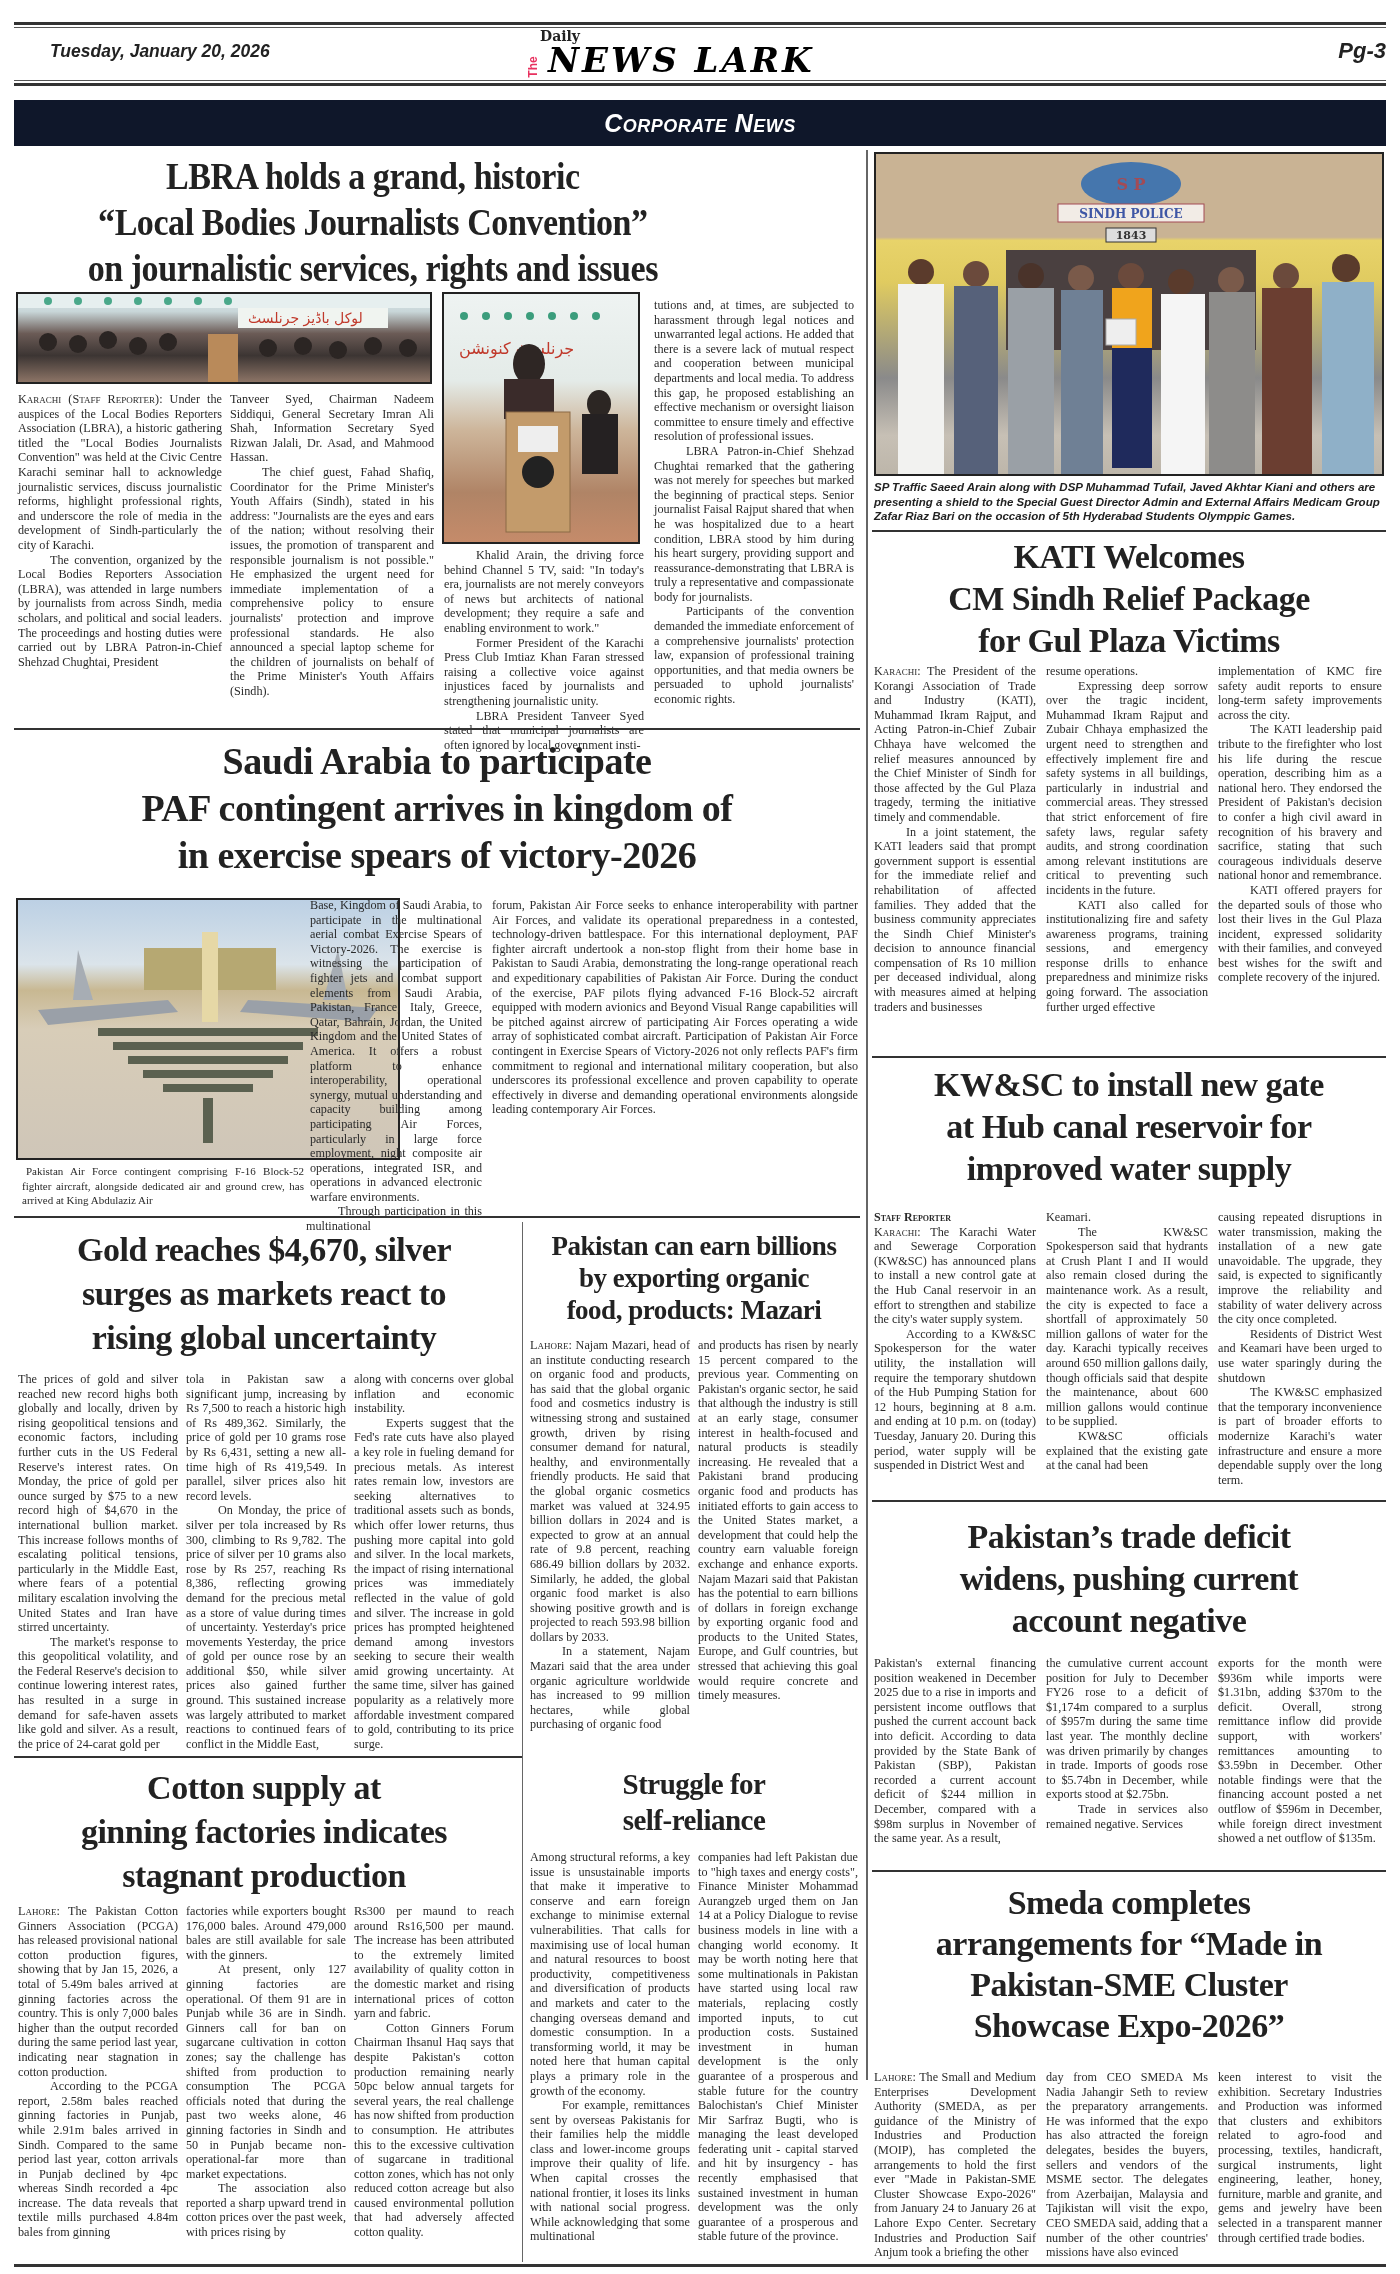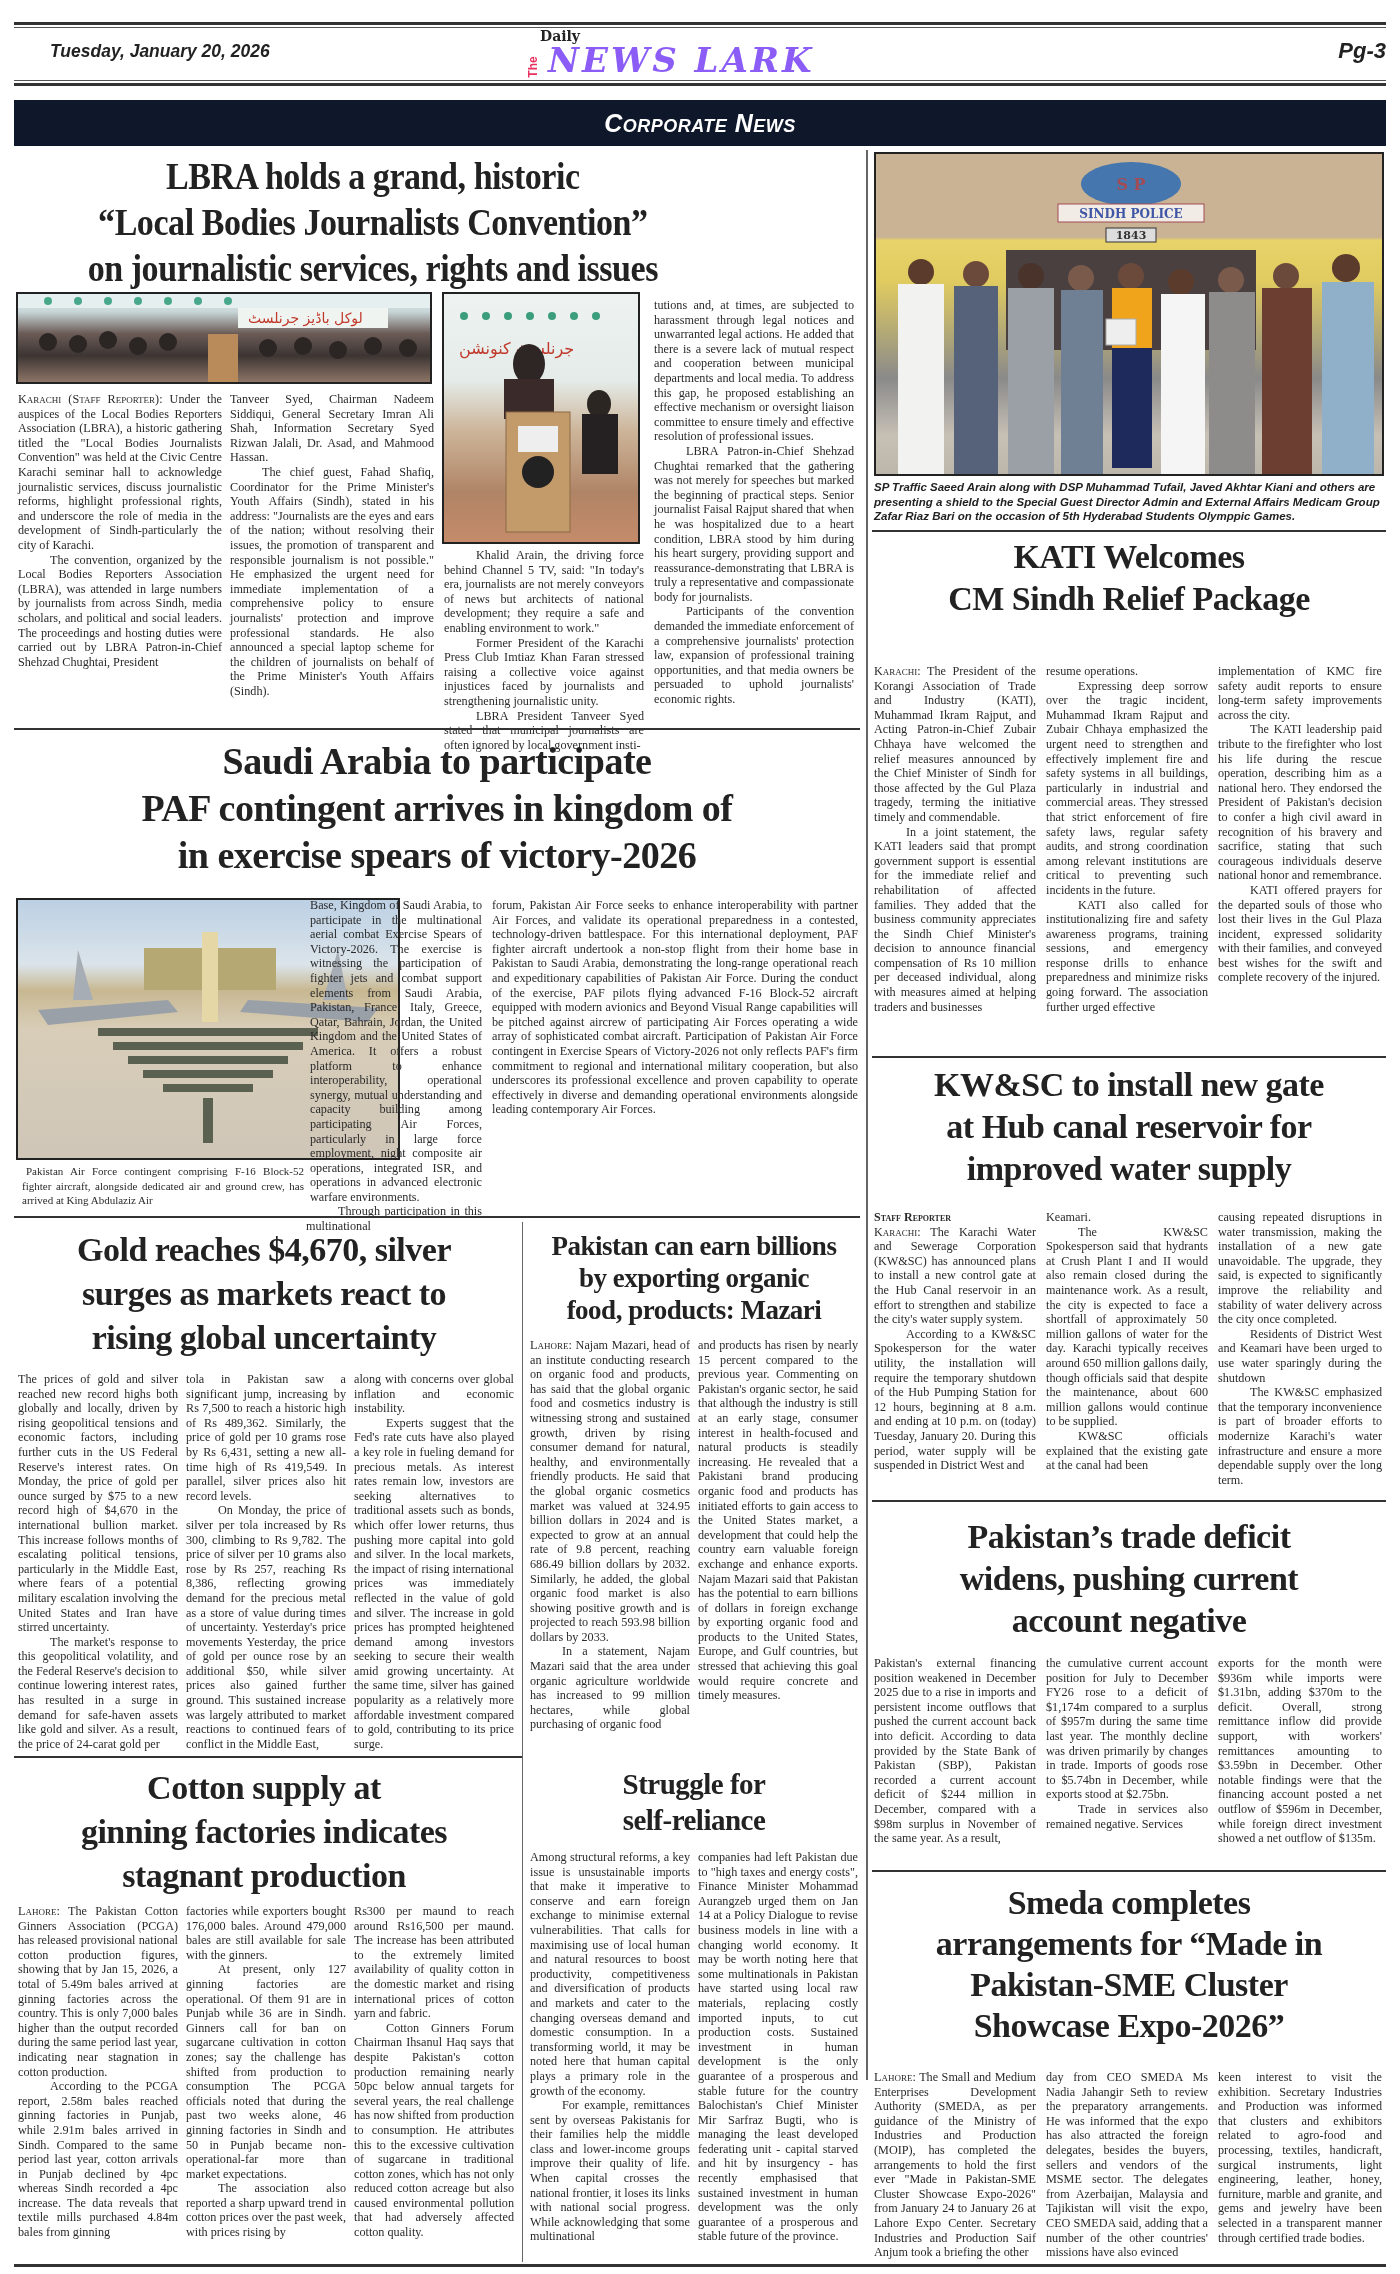--- a/index.html
+++ b/index.html
@@ -7,21 +7,21 @@
 body{font-family:"Liberation Serif",serif;color:#222;position:relative}
 .abs{position:absolute}
 
 .rule-top{left:14px;right:14px;top:22px;height:6px;border-top:3px solid #333;border-bottom:1px solid #555}
 .rule-bot{left:14px;right:14px;top:80px;height:6px;border-top:1px solid #555;border-bottom:3px solid #333}
 .date{left:50px;top:40px;font-family:"Liberation Sans",sans-serif;font-style:italic;font-weight:bold;font-size:19px;transform:scaleX(.92);transform-origin:left;color:#222}
 .pg{right:14px;top:38px;font-family:"Liberation Sans",sans-serif;font-style:italic;font-weight:bold;font-size:22px;color:#222}
 .logo{left:530px;top:28px;width:340px;height:54px}
 .logo .daily{position:absolute;left:10px;top:0;font-family:"DejaVu Serif",serif;font-weight:bold;font-size:14px;color:#222}
 .logo .the{position:absolute;left:-8px;top:32px;transform:rotate(-90deg);font-family:"Liberation Sans",sans-serif;font-weight:bold;font-size:12px;color:#e8315f}
-.logo .name{position:absolute;left:18px;top:12px;font-family:"DejaVu Serif",serif;font-weight:bold;font-size:34px;letter-spacing:3px;color:#8b5cf6;font-style:italic}
+.logo .name{position:absolute;left:18px;top:12px;font-family:"DejaVu Serif",serif;font-weight:bold;font-size:34px;letter-spacing:3px;color:#000000;font-style:italic}
 .section-bar{left:14px;right:14px;top:100px;height:46px;background:#0f172a;color:#fff;text-align:center;font-family:"Liberation Sans",sans-serif;font-weight:bold;font-style:italic;font-size:25px;line-height:46px;letter-spacing:.5px}
 .vline{width:2px;background:#666}
 .hrule{height:2px;background:#333}
 .hrule3{height:3px;background:#333}
 .headline{font-family:"Liberation Serif",serif;font-weight:bold;color:#222;text-align:center;line-height:1.12;letter-spacing:-.5px}
 .col{font-size:12.2px;line-height:14.6px;text-align:justify;color:#2a2a2a;hyphens:auto}
 .col p{text-indent:32px}
 .col p.first{text-indent:0}
 .dl{font-variant:small-caps}
 .caption-sans{font-family:Liberation Sans, sans-serif;font-style:italic;font-weight:bold;font-size:11.5px;line-height:14.5px;color:#222}
@@ -156,20 +156,21 @@
   </div>
   <div class="abs caption-sans" style="left:2px;top:332px;width:512px">SP Traffic Saeed Arain along with DSP Muhammad Tufail, Javed Akhtar Kiani and others are presenting a shield to the Special Guest Director Admin and External Affairs Medicam Group Zafar Riaz Bari on the occasion of 5th Hyderabad Students Olymppic Games.</div>
 </div>
 
 <div class="abs hrule" style="left:872px;top:530px;width:514px"></div>
 
 <div class="abs" style="left:872px;top:536px;width:514px;height:512px">
   <div class="headline" style="position:absolute;left:0;top:0;width:514px;font-size:34px;line-height:42px">
     <div>KATI Welcomes</div>
     <div>CM Sindh Relief Package</div>
+    <div>for Gul Plaza Victims</div>
   </div>
   <div class="abs col" style="left:2px;top:128px;width:162px">
     <p class="first"><span class="dl">Karachi:</span><span> The President of the Korangi Association of Trade and Industry (KATI), Muhammad Ikram Rajput, and Acting Patron-in-Chief Zubair Chhaya have welcomed the relief measures announced by the Chief Minister of Sindh for those affected by the Gul Plaza tragedy, terming the initiative timely and commendable.</span></p>
     <p>In a joint statement, the KATI leaders said that prompt government support is essential for the immediate relief and rehabilitation of affected families. They added that the business community appreciates the Sindh Chief Minister's decision to announce financial compensation of Rs 10 million per deceased individual, along with measures aimed at helping traders and businesses</p>
   </div>
   <div class="abs col" style="left:174px;top:128px;width:162px">
     <p class="first">resume operations.</p>
     <p>Expressing deep sorrow over the tragic incident, Muhammad Ikram Rajput and Zubair Chhaya emphasized the urgent need to strengthen and effectively implement fire and safety systems in all buildings, particularly in industrial and commercial areas. They stressed that strict enforcement of fire safety laws, regular safety audits, and strong coordination among relevant institutions are critical to preventing such incidents in the future.</p>
     <p>KATI also called for institutionalizing fire and safety awareness programs, training sessions, and emergency response drills to enhance preparedness and minimize risks going forward. The association further urged effective</p>
   </div>

